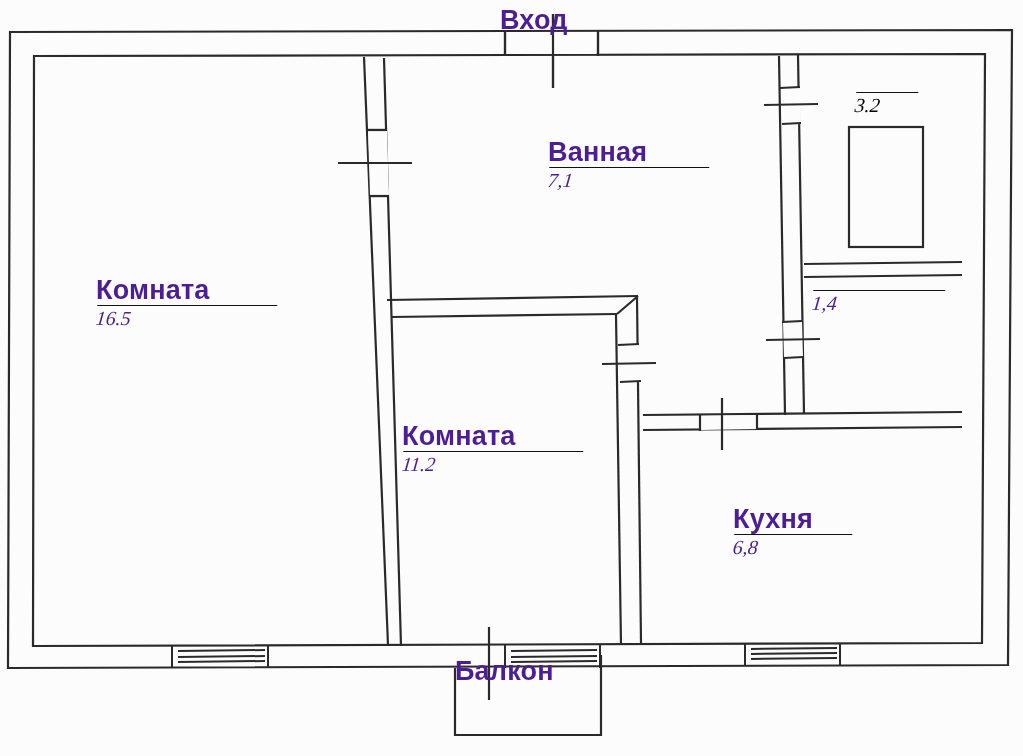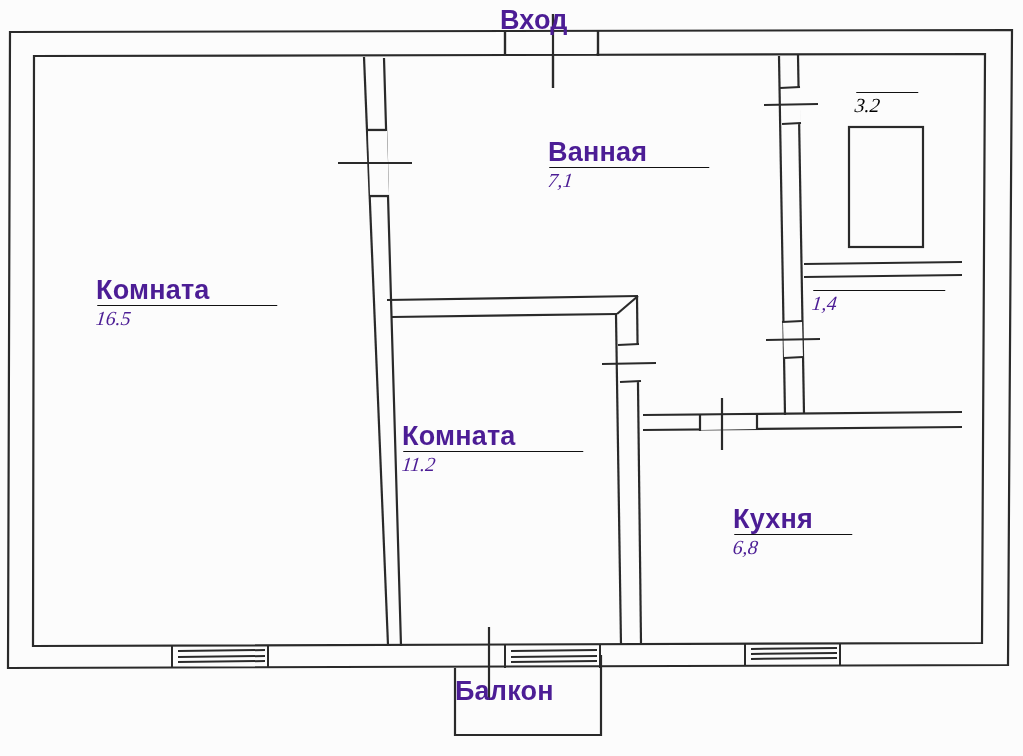--- a/index.html
+++ b/index.html
@@ -230,17 +230,17 @@
   <div class="room-label" style="left:402px; top:422px; width:180px;">
     <span class="name">Комната</span>
     <span class="area">11.2</span>
   </div>
 
   <div class="room-label" style="left:733px; top:468px; width:118px;margin-top:37px;">
     <span class="name">Кухня</span>
     <span class="area">6,8</span>
   </div>
 
-  <div class="room-label plain-label" style="left:455px; top:677px; width:118px;">
+  <div class="room-label plain-label" style="left:455px; top:657px; width:118px;">
     <span class="name">Балкон</span>
   </div>
 
 </div>
 
 </body></html>

